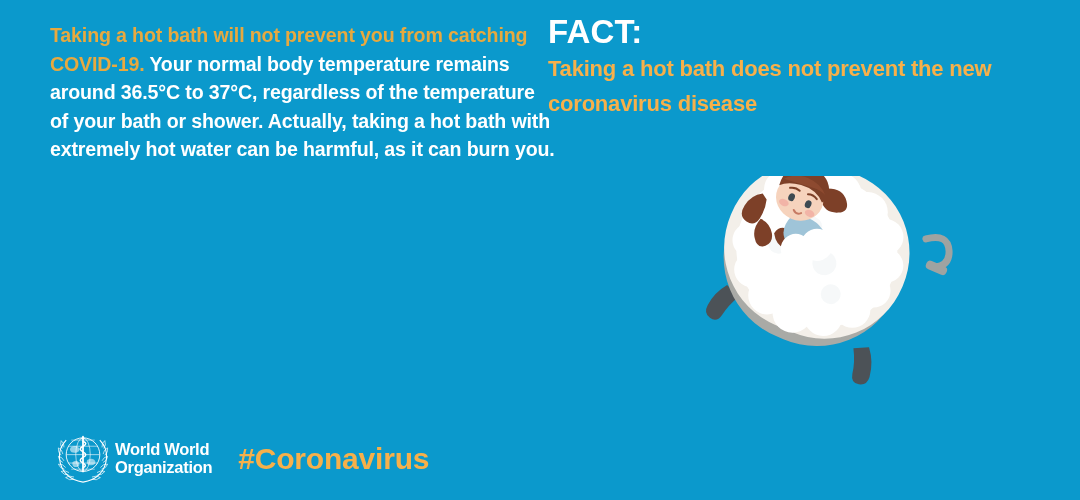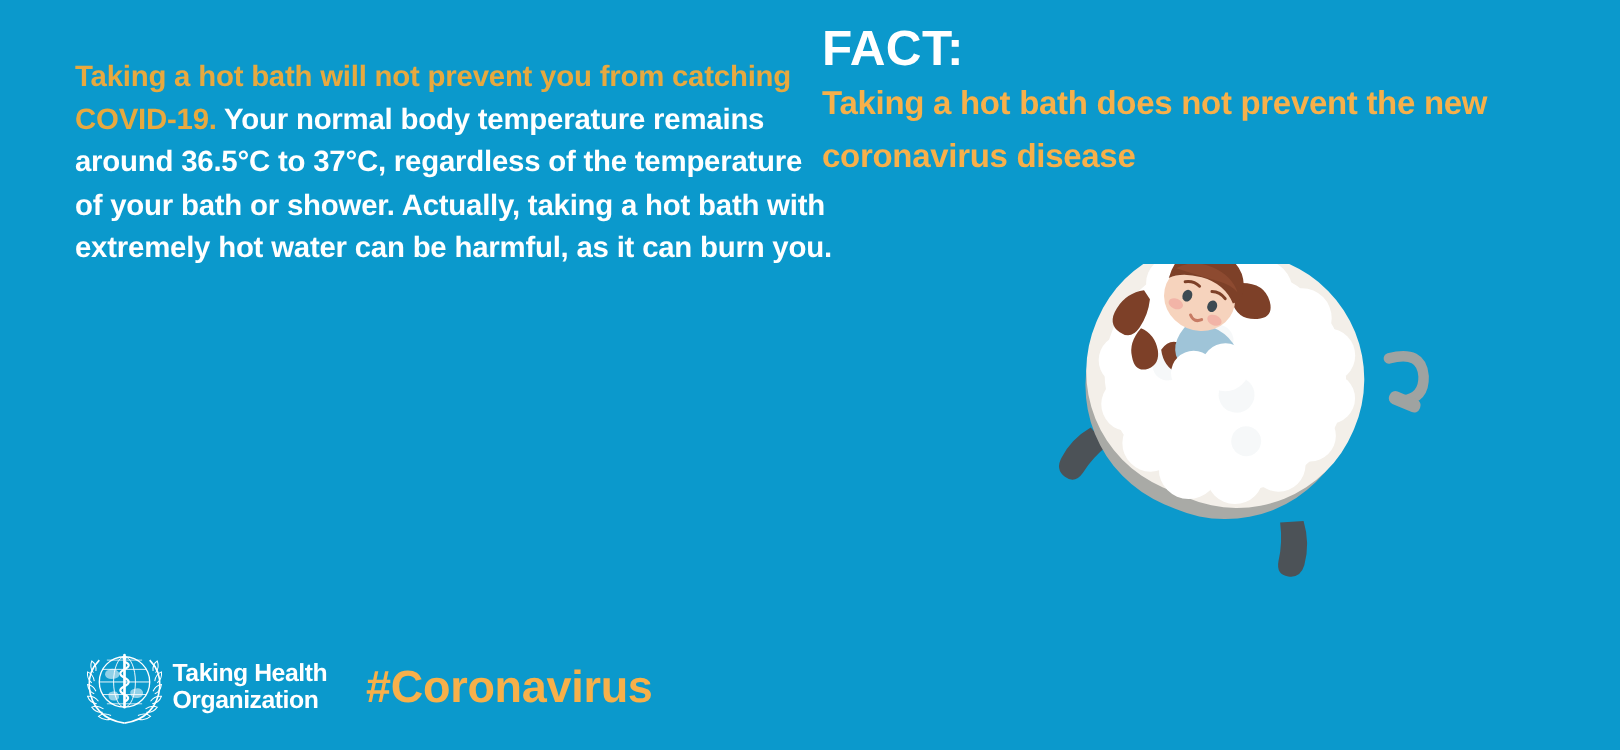--- a/index.html
+++ b/index.html
@@ -15,21 +15,21 @@
     overflow: hidden;
     background: #0b99cc;
     font-family: "Liberation Sans", "DejaVu Sans", sans-serif;
     -webkit-font-smoothing: antialiased;
   }
 
   
   .body-copy {
     position: absolute;
     left: 50px;
-    top: 37px;
+    top: 21px;
     width: 505px;
     font-size: 19.6px;
     font-weight: bold;
     line-height: 28.5px;
     letter-spacing: -0.15px;
     color: #ffffff;
   }
   .body-copy .gold { color: #e7a93f; }
   .body-copy .white { color: #ffffff; }
   .para2 { display: block; }
@@ -255,21 +255,21 @@
           <path d="M34 56 q6 -3 9 3 q2 6 -4 7 q-7 1 -8 -5 q-1 -4 3 -5 z"></path>
         </g>
 
         <g stroke="#ffffff" fill="none">
           <path d="M50 12 V74" stroke-width="3.2" stroke-linecap="round"></path>
           <path d="M50 20 q10 4 0 9 q-10 5 0 10 q10 5 0 10 q-10 5 0 10 q8 4 1 8" stroke-width="2.6" stroke-linecap="round"></path>
           <circle cx="50" cy="15" r="2.6" fill="#ffffff" stroke="none"></circle>
         </g>
       </svg>
       <div class="who-wordmark">
-        <span>Taking Health</span>
+        <span>World World</span>
         <span>Organization</span>
       </div>
     </div>
 
     <div class="hashtags">
       <span class="hashtag">#Coronavirus</span>
     </div>
   </div>
 
 </div>

